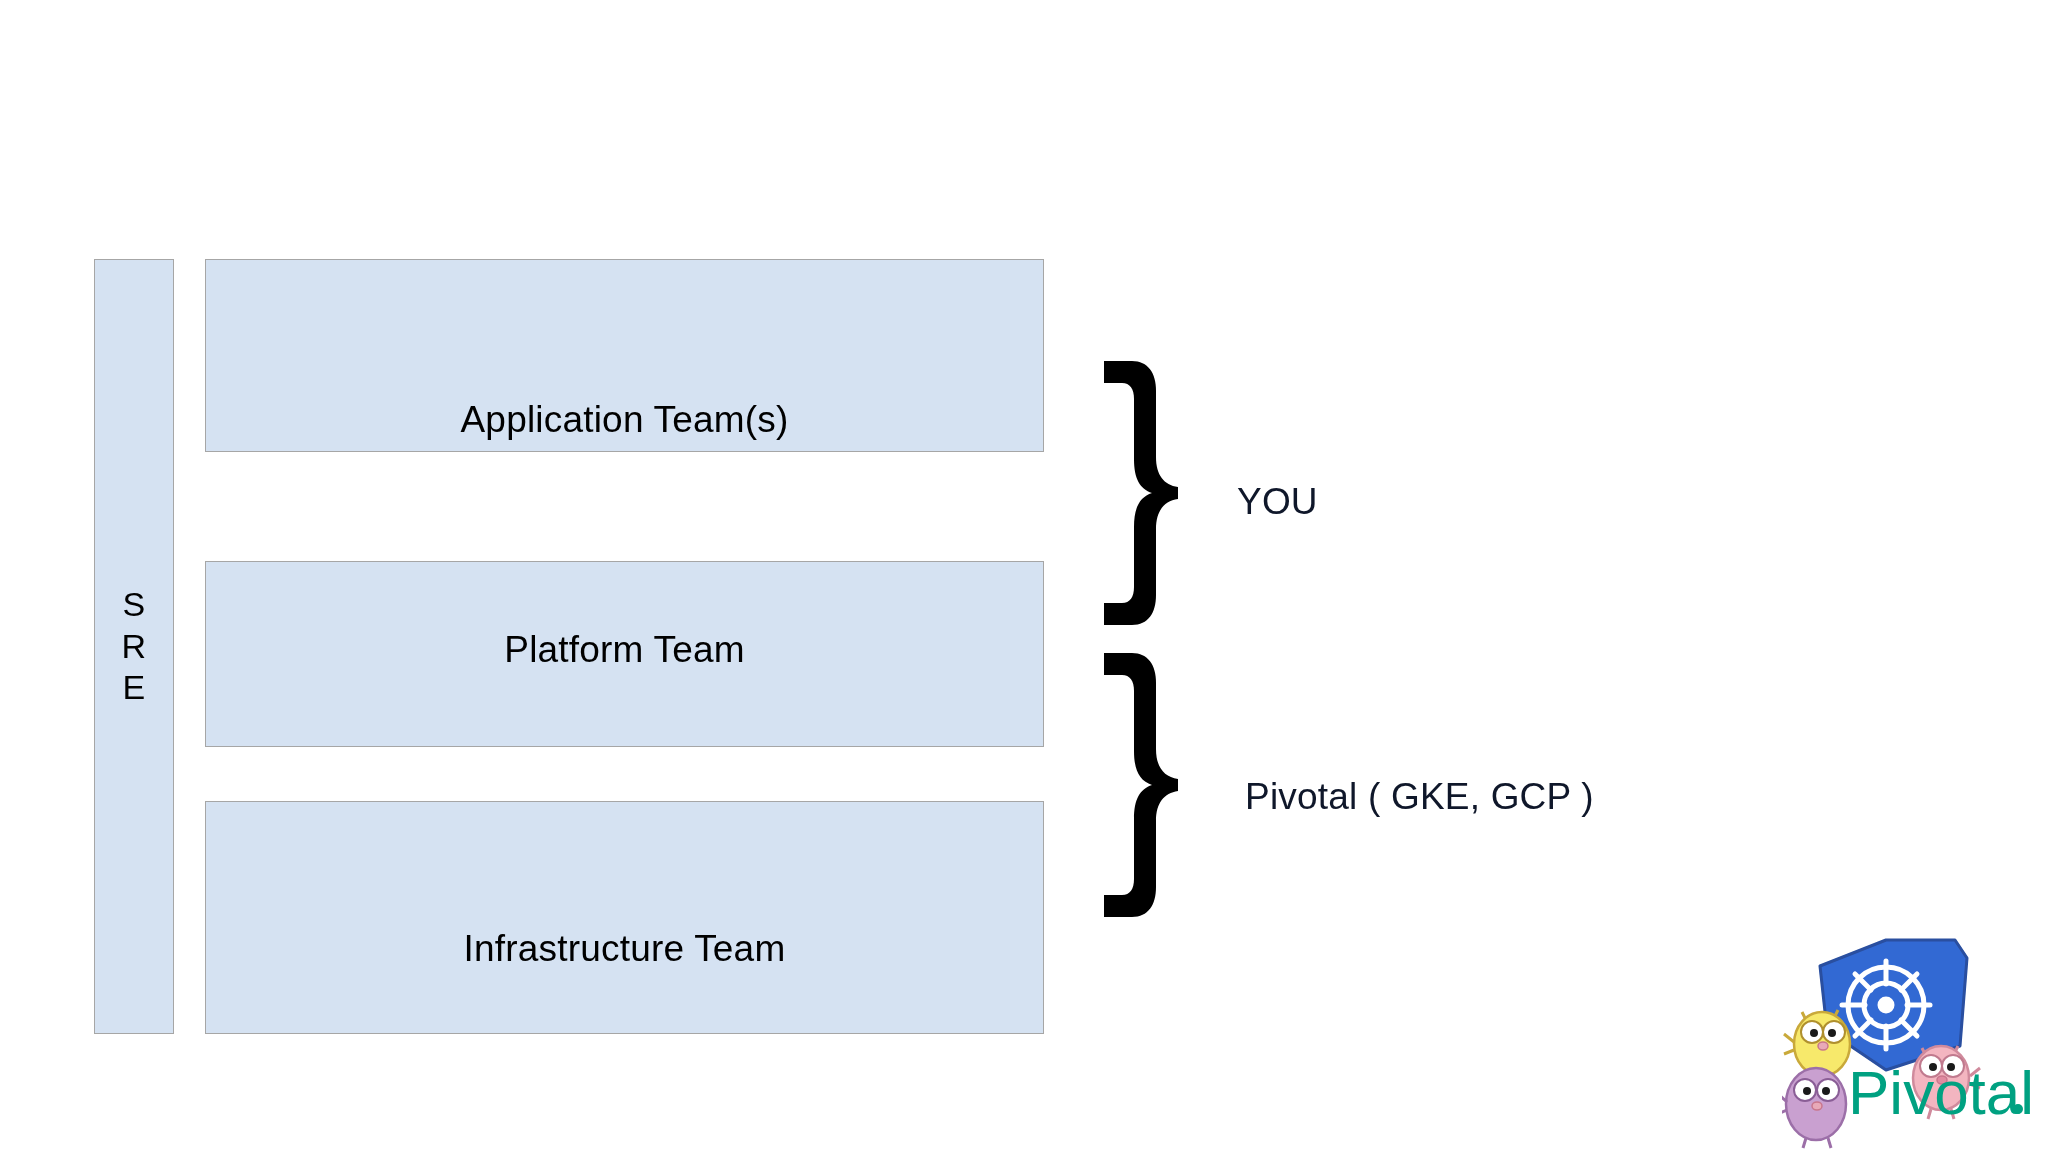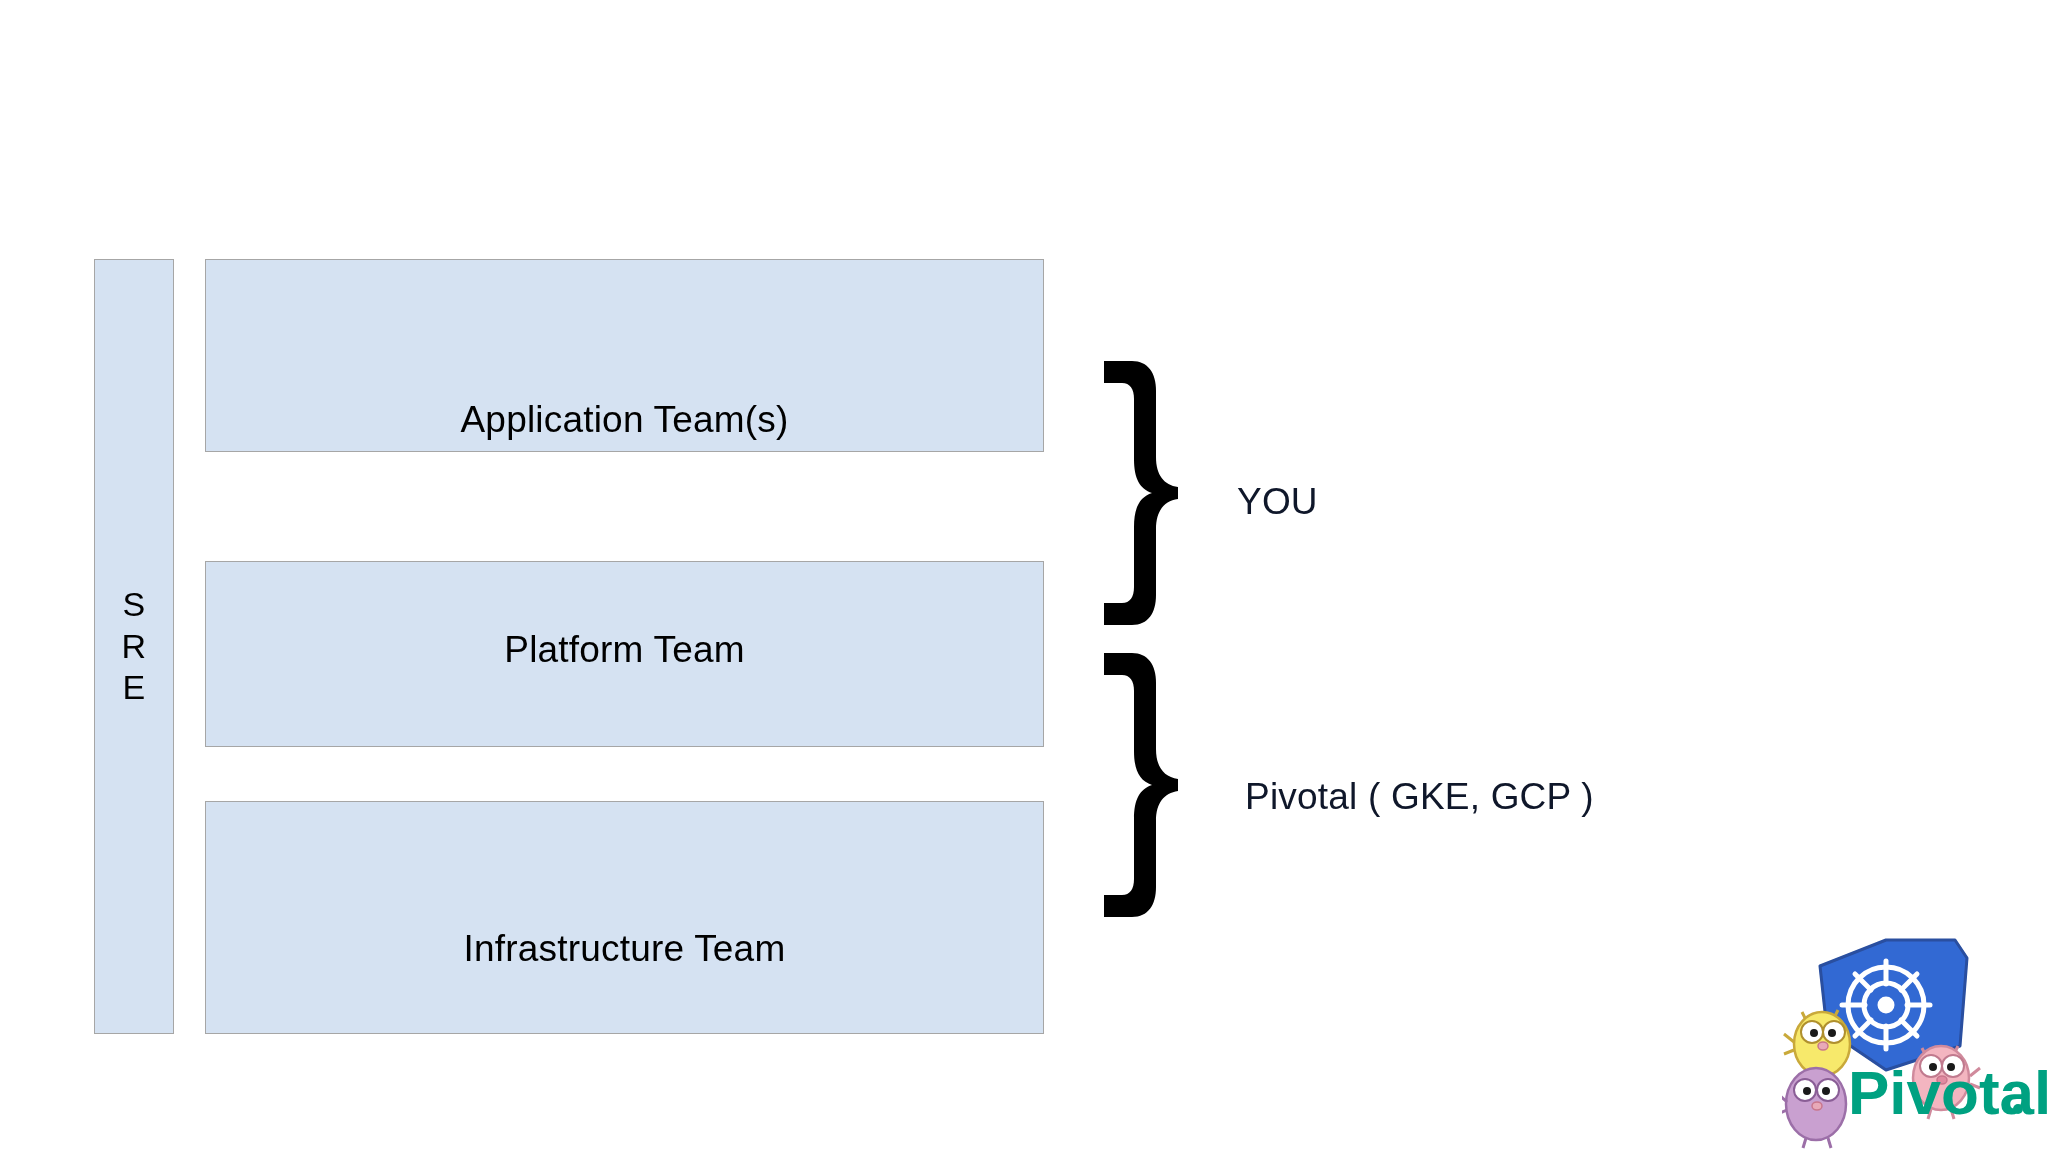--- a/index.html
+++ b/index.html
@@ -100,21 +100,20 @@
   #label-you    { left: 1237px; top: 481px; }
   #label-google { left: 1245px; top: 776px; }
 
   
   .logo-lockup {
     position: absolute;
     left: 1782px;
     top: 918px;
     width: 266px;
     height: 234px;
-    font-weight: bold;
   }
   .logo-lockup svg { display: block; }
 </style>
 </head>
 <body>
 
 <div id="diagram-canvas">
 
   <div class="sre-column">
     <div class="sre-letters">

